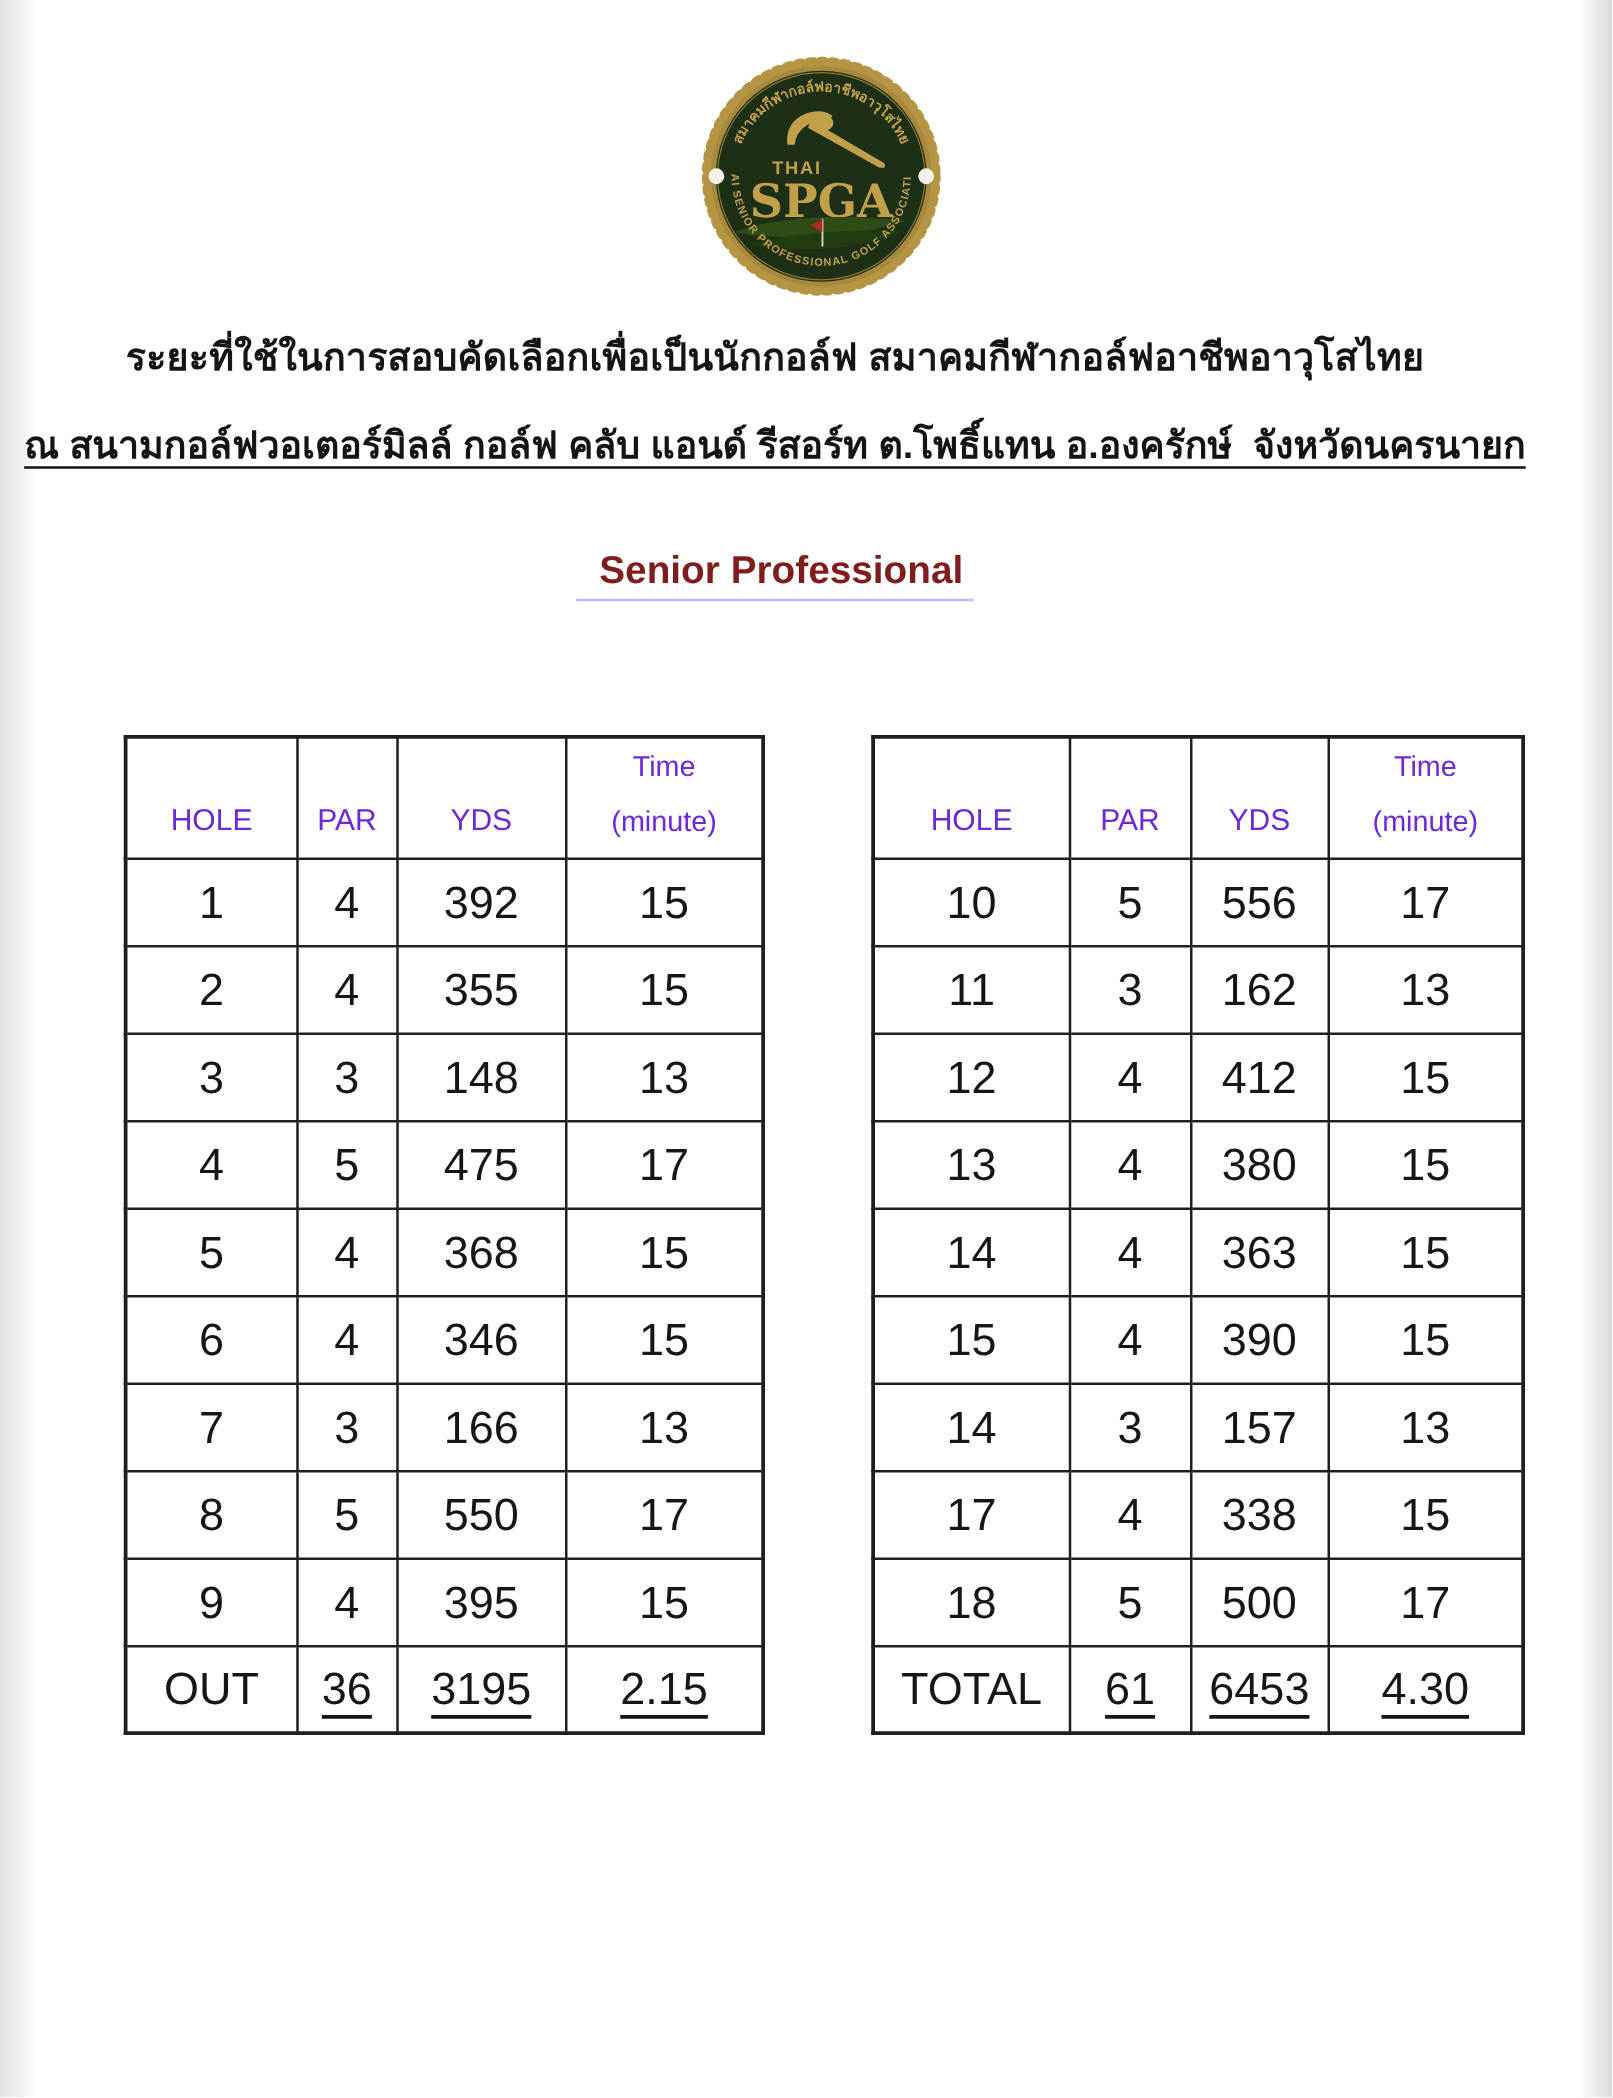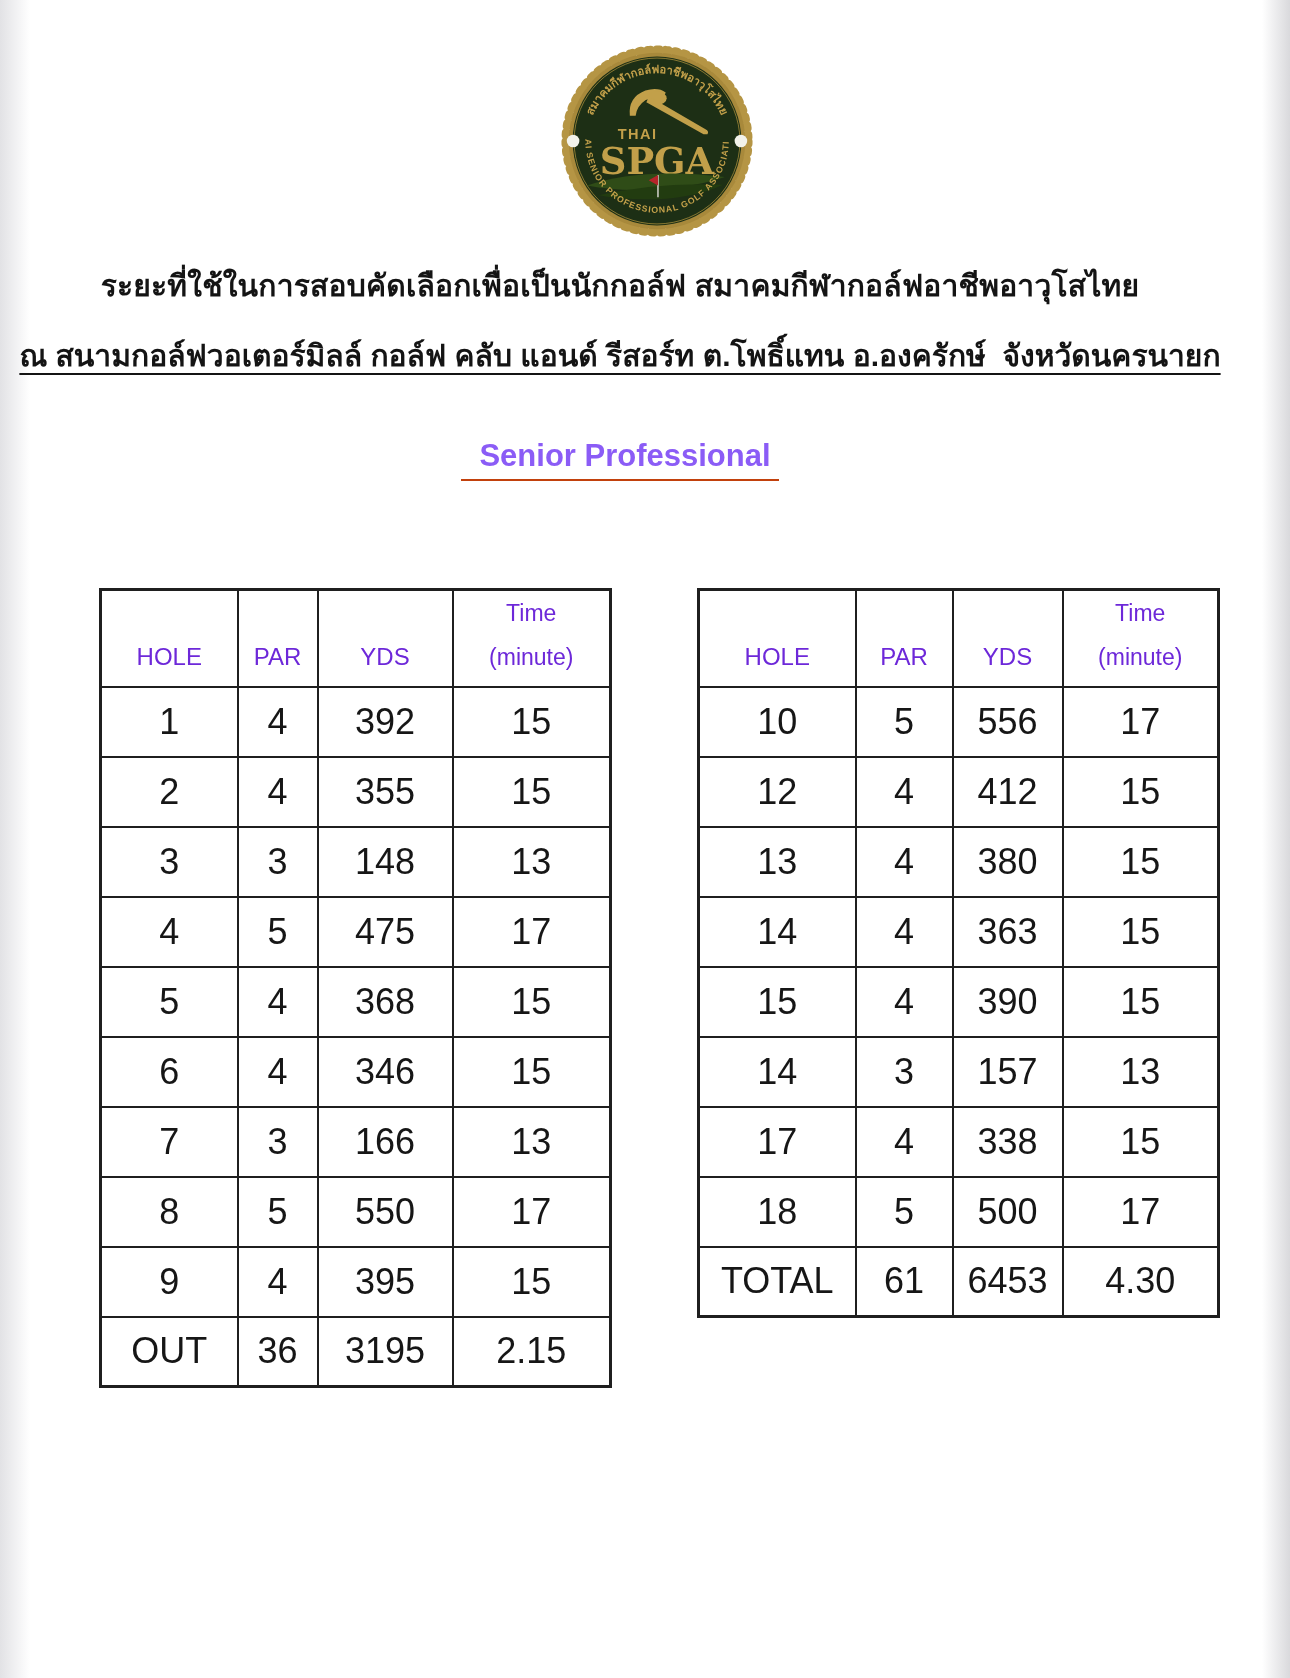--- a/index.html
+++ b/index.html
@@ -18,41 +18,41 @@
   .logo { position:absolute; left:560px; top:44px; width:194px; height:194px; }
   .center-line { position:absolute; left:0; width:1240px; text-align:center; }
   .h1 { top:262px; font-size:30px; font-weight:600; letter-spacing:0.2px; }
   .h2wrap { top:332px; }
   .h2 {
     font-size:30px; font-weight:600; white-space:pre-wrap;
     text-decoration:underline; text-underline-offset:7px; text-decoration-thickness:2px;
   }
   .titlewrap { top:438px; }
   .doc-title {
-    display:inline-block; font-size:31px; font-weight:600; color:#8b5cf6;
-    border-bottom:2px solid #c2410c; padding:0 8px 5px 18px;
+    display:inline-block; font-size:31px; font-weight:600; color:#7f1d1d;
+    border-bottom:2px solid #c4b5fd; padding:0 8px 5px 18px;
   }
   table.scorecard {
     position:absolute; top:588px; border-collapse:collapse; table-layout:fixed;
     background:#fff; border:3px solid #1f1f1f;
   }
   .t-front { left:99px; }
   .t-back  { left:697px; }
   .scorecard th, .scorecard td {
     border:2px solid #1f1f1f; text-align:center; vertical-align:middle;
     padding:0; overflow:hidden;
   }
   .scorecard thead tr { height:97px; }
   .scorecard tbody tr { height:70px; }
   .scorecard th {
     font-weight:400; font-size:24px; vertical-align:bottom; padding-bottom:15px; color:#6d28d9;
   }
   .time-h { display:flex; flex-direction:column; align-items:center; gap:17px; font-size:23px; }
   .scorecard td { font-size:36px; color:#161616; }
-  td.u { text-underline-offset:9px; text-decoration-thickness:2.5px; }
+  td.u { text-decoration:underline; text-underline-offset:9px; text-decoration-thickness:2.5px; }
 </style>
 </head>
 <body>
 
 <div class="page">
   <div class="edge-left"></div>
   <div class="edge-right"></div>
 
   <div class="logo">
     <svg viewBox="0 0 200 200" width="194" height="194">
@@ -197,20 +197,26 @@
       </tr>
     </thead>
     <tbody>
       <tr>
         <td>10</td>
         <td>5</td>
         <td>556</td>
         <td>17</td>
       </tr>
       <tr>
+        <td>11</td>
+        <td>3</td>
+        <td>162</td>
+        <td>13</td>
+      </tr>
+      <tr>
         <td>12</td>
         <td>4</td>
         <td>412</td>
         <td>15</td>
       </tr>
       <tr>
         <td>13</td>
         <td>4</td>
         <td>380</td>
         <td>15</td>

